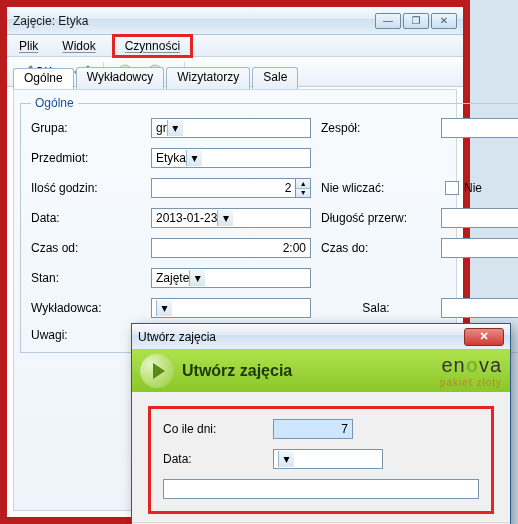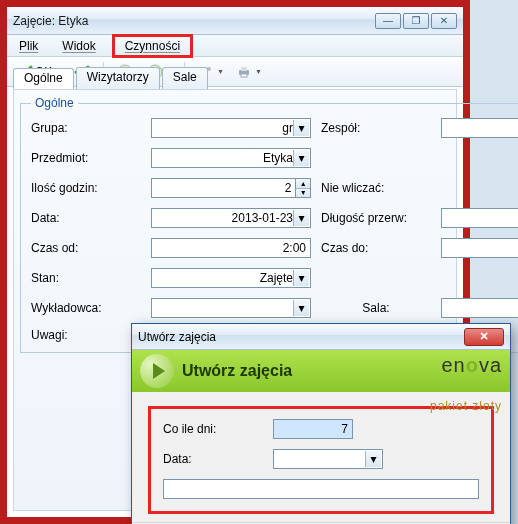--- a/index.html
+++ b/index.html
@@ -19,42 +19,42 @@
   .ico { width:16px; height:16px; display:inline-block; }
   .sep { width:1px; height:20px; background:#c6d7e5; margin:0 3px; }
   .content { position:absolute; top:82px; left:6px; right:6px; bottom:6px; background: linear-gradient(#f7fbfe,#eef4fa); border:1px solid #c7d7e5; }
   .tabs { display:flex; height:22px; margin-top:-22px; }
   .tab { padding:2px 10px; border:1px solid #9fb8cf; border-bottom:none; background:linear-gradient(#f6fafd,#e7eff7); margin-right:2px; border-top-left-radius:3px; border-top-right-radius:3px; font-size:12px; }
   .tab.active { background:#fff; position:relative; top:1px; }
   fieldset.ogolne { border:1px solid #b7cadd; margin:6px; padding:8px 10px 10px; }
   fieldset.ogolne legend { color:#1a4f9c; font-size:12px; padding:0 4px; }
   .form-grid { display:grid; grid-template-columns: 110px 160px 110px 130px; column-gap: 10px; row-gap: 10px; align-items:center; }
   .form-grid label { color:#000; }
-  .input, .select { height:20px; border:1px solid #7a96ae; background:#fff; padding:1px 4px; display:flex; align-items:center; justify-content:flex-end; font-size:12px; width:100%; }
+  .input, .select { height:20px; border:1px solid #7a96ae; background:#fff; padding:1px 4px; display:flex; align-items:center; justify-content:flex-start; font-size:12px; width:100%; }
   .select .caret { width:16px; height:16px; border-left:1px solid #9fb6cb; display:flex; align-items:center; justify-content:center; margin-right:-3px; background:linear-gradient(#f2f7fb,#d9e7f2); }
   .right-align { justify-content:flex-end; }
   .spinner { display:flex; }
   .spinner .input { text-align:right; justify-content:flex-end; }
   .spin-btns { width:16px; display:flex; flex-direction:column; border:1px solid #7a96ae; border-left:none; }
   .spin-btns div { flex:1; background:linear-gradient(#f2f7fb,#d9e7f2); display:flex; align-items:center; justify-content:center; font-size:7px; }
   .spin-btns div:first-child { border-bottom:1px solid #9fb6cb; }
   .chk { width:14px; height:14px; border:1px solid #7a96ae; background:#fff; display:inline-block; margin-right:5px; vertical-align:middle;}
   
   .dialog { position:absolute; left:124px; top:316px; width:380px; border:1px solid #2a5a8f; background:#f0f0f0; box-shadow: 4px 4px 12px rgba(0,0,0,.35); }
   .dialog .dlg-title { height:26px; background:linear-gradient(#f9fcff,#dfeaf5 45%,#cfe0ef 46%,#e8f1f9); border-bottom:1px solid #a8c1d7; display:flex; align-items:center; padding:0 6px; }
   .dialog .dlg-title .txt { flex:1; font-size:12px; }
   .dlg-close { width:40px; height:18px; background:linear-gradient(#e98a86,#cf3c33); border:1px solid #8a2c26; border-radius:3px; color:#fff; display:flex; align-items:center; justify-content:center; font-size:11px; font-weight:bold; }
   .dlg-banner { height:42px; margin:0; background:linear-gradient(#aee24c,#8ac72a); display:flex; align-items:center; position:relative; }
   .dlg-banner .play { width:34px; height:34px; border-radius:17px; background:radial-gradient(circle at 30% 30%, #e3f6c0, #96cc3a); margin:0 8px; display:flex; align-items:center; justify-content:center; }
   .dlg-banner .play .tri { width:0; height:0; border-left:12px solid #5a8a18; border-top:8px solid transparent; border-bottom:8px solid transparent; margin-left:3px; }
   .dlg-banner .btxt { font-weight:bold; font-size:16px; color:#203808; }
   .dlg-banner .brand { position:absolute; right:8px; top:4px; text-align:right; }
   .dlg-banner .brand .logo { font-size:20px; letter-spacing:1px; color:#333; }
   .dlg-banner .brand .logo .o { color:#7fb52a; font-weight:bold; }
-  .dlg-banner .brand .sub { font-size:12px; color:#b08a2a; letter-spacing:1px;margin-top:22px; }
+  .dlg-banner .brand .sub { font-size:10px; color:#b08a2a; letter-spacing:1px; }
   .dlg-body { padding:14px 16px 8px; }
   .dlg-red { border:3px solid #e52424; padding:10px 12px 12px; }
   .dlg-row { display:flex; align-items:center; margin-bottom:10px; }
   .dlg-row label { width:110px; }
   .dlg-row .input, .dlg-row .select { height:20px; flex:1; }
   .dlg-row.small .input { width:80px; flex:none; }
   .dlg-buttons { display:flex; justify-content:flex-end; gap:8px; padding:6px 10px 10px; border-top:1px solid #d9d9d9; background:#f0f0f0; }
   .dlg-buttons button { width:74px; height:22px; border:1px solid #7a96ae; background:linear-gradient(#fdfefe,#e6eef5); border-radius:3px; font-size:12px; }
   .dlg-buttons button.primary { border:1px solid #3f74aa; box-shadow: inset 0 0 0 1px #bcd6ee; }
   
@@ -135,20 +135,21 @@
             <rect x="5" y="10" width="6" height="3" fill="#fff" stroke="#9ab"></rect>
           </svg>
       </span>
       <span style="font-size:8px;margin-left:2px;color:#555">▾</span>
     </div>
   </div>
 
   <div style="position:absolute; left:6px; top:82px; right:6px;">
     <div class="tabs">
       <div class="tab active">Ogólne</div>
+      <div class="tab">Wykładowcy</div>
       <div class="tab">Wizytatorzy</div>
       <div class="tab">Sale</div>
     </div>
   </div>
 
   <div class="content" style="top:82px;">
     <fieldset class="ogolne">
       <legend>Ogólne</legend>
       <div class="form-grid">
 

